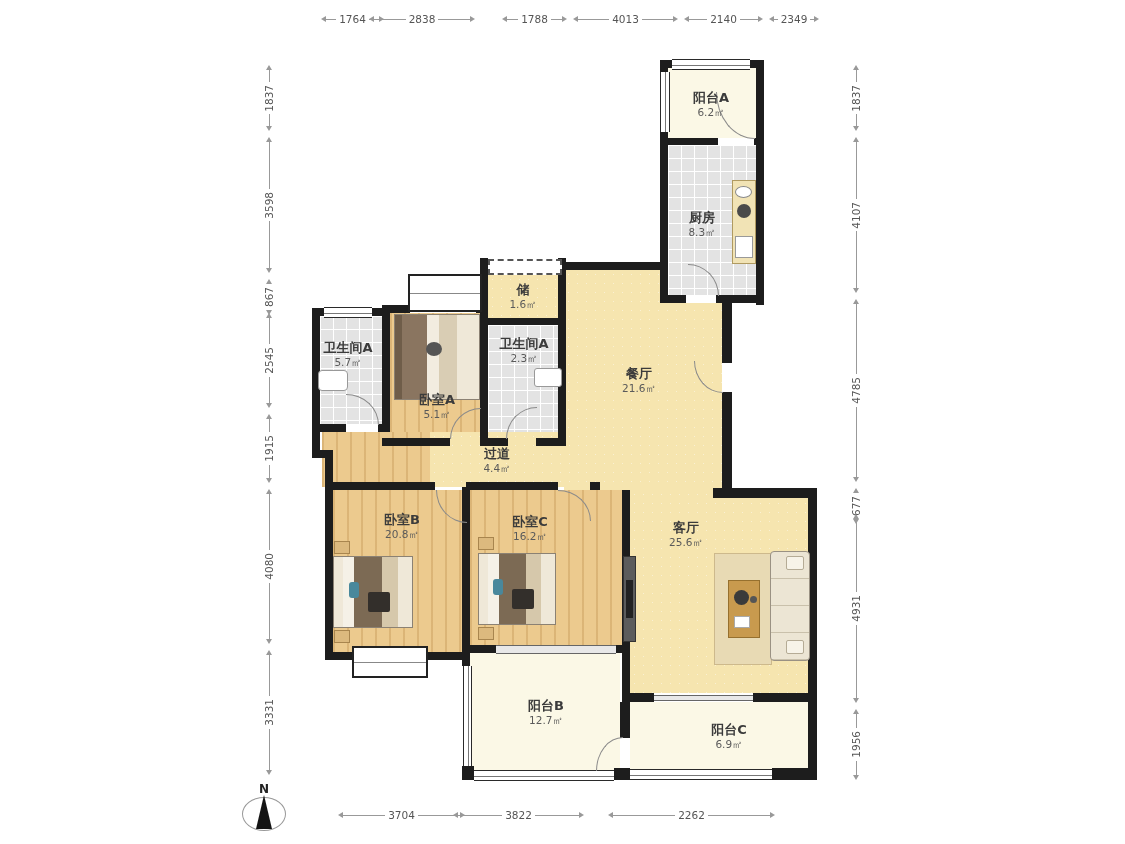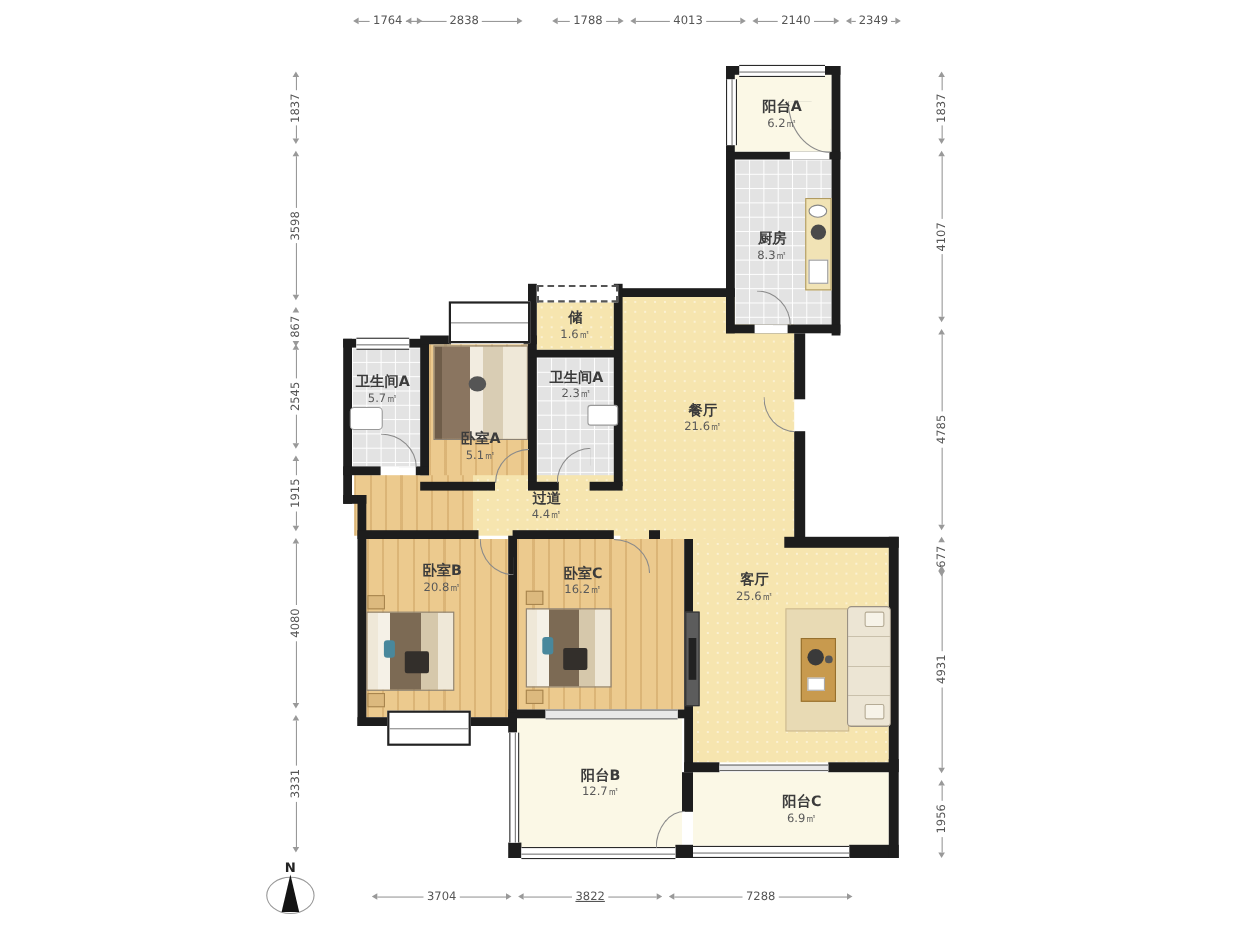--- a/index.html
+++ b/index.html
@@ -191,31 +191,31 @@
       <span class="av d"></span>
     </div>
 
   <div class="dim-h" style="left:335px;top:808px;width:133px;">
       <span class="ah l"></span>
       <span class="ln"></span>
       <span class="lab">3704</span>
       <span class="ln"></span>
       <span class="ah r"></span>
     </div>
-  <div class="dim-h" style="left:468px;top:808px;width:137px;text-decoration:underline;">
+  <div class="dim-h" style="left:450px;top:808px;width:137px;">
       <span class="ah l"></span>
       <span class="ln"></span>
       <span class="lab">3822</span>
       <span class="ln"></span>
       <span class="ah r"></span>
     </div>
   <div class="dim-h" style="left:605px;top:808px;width:173px;">
       <span class="ah l"></span>
       <span class="ln"></span>
-      <span class="lab">7288</span>
+      <span class="lab">2262</span>
       <span class="ln"></span>
       <span class="ah r"></span>
     </div>
 
   <div id="plan-under" class="abs" style="left:0;top:0;width:1125px;height:844px;">
     <div class="floor-yellow" style="left:564px;top:270px;width:158px;height:222px;"></div>
     <div class="floor-cream" style="left:668px;top:68px;width:88px;height:70px;"></div>
     <div class="floor-tile" style="left:668px;top:145px;width:88px;height:150px;"></div>
     <div class="floor-yellow" style="left:488px;top:266px;width:70px;height:52px;"></div>
     <div class="floor-tile" style="left:488px;top:325px;width:70px;height:113px;"></div>

